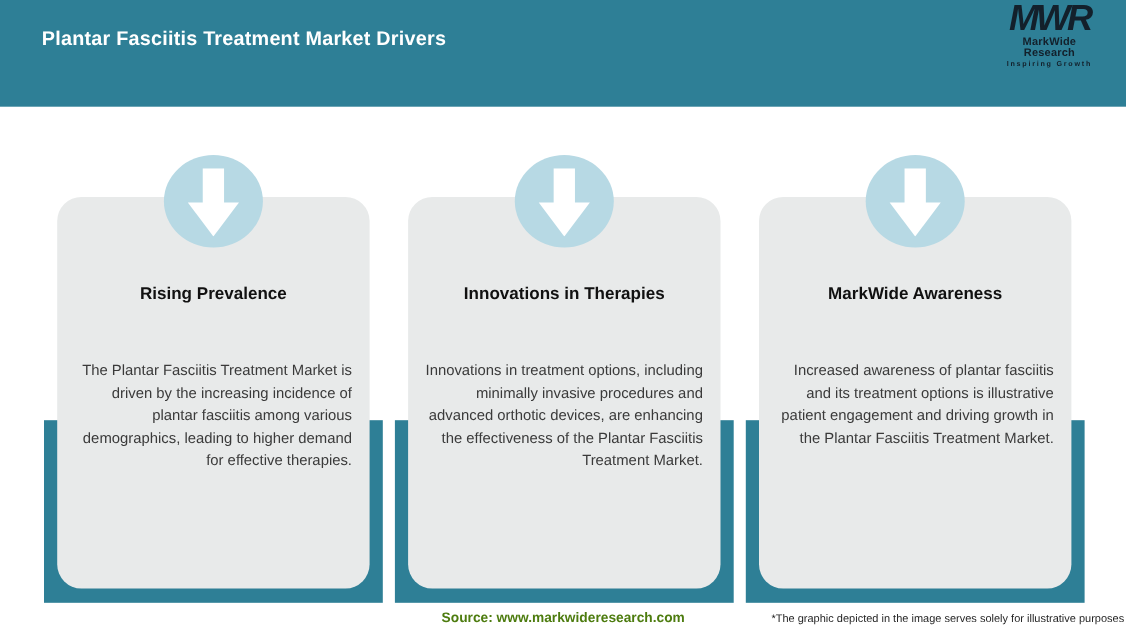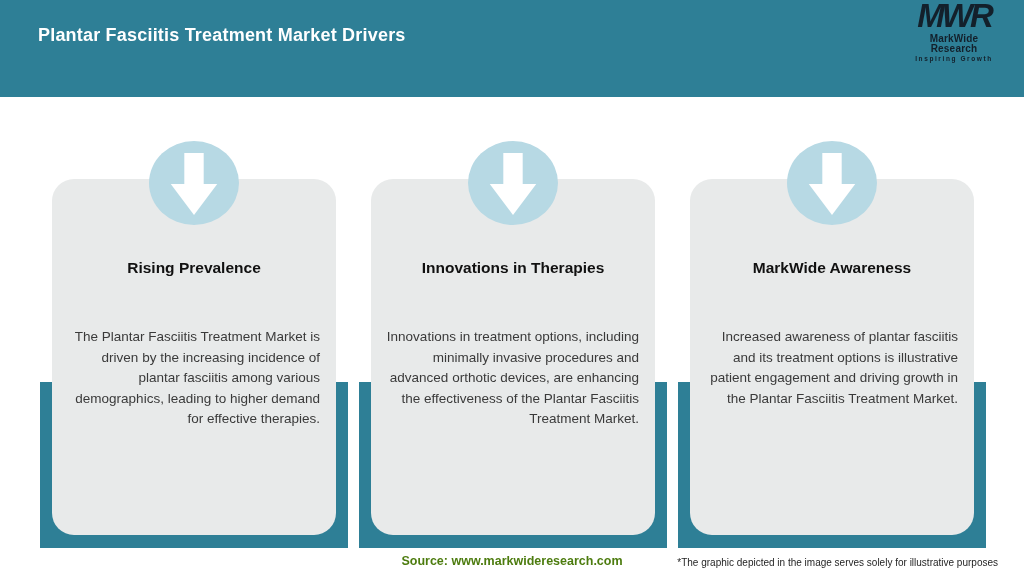--- a/index.html
+++ b/index.html
@@ -102,21 +102,21 @@
 
   
   .source-line {
     position: absolute; left: 0; top: 554px;
     width: 1024px;
     text-align: center;
     font-size: 12.5px; font-weight: bold;
     color: #4d7c0f;
   }
   .disclaimer {
-    position: absolute; right: 26px; top: 557px;
+    position: absolute; right: 2px; top: 557px;
     font-size: 10px;
     color: #1f1f1f;
   }
 </style>
 </head>
 <body>
 
 <div class="canvas">
 
   <header class="topbar">

